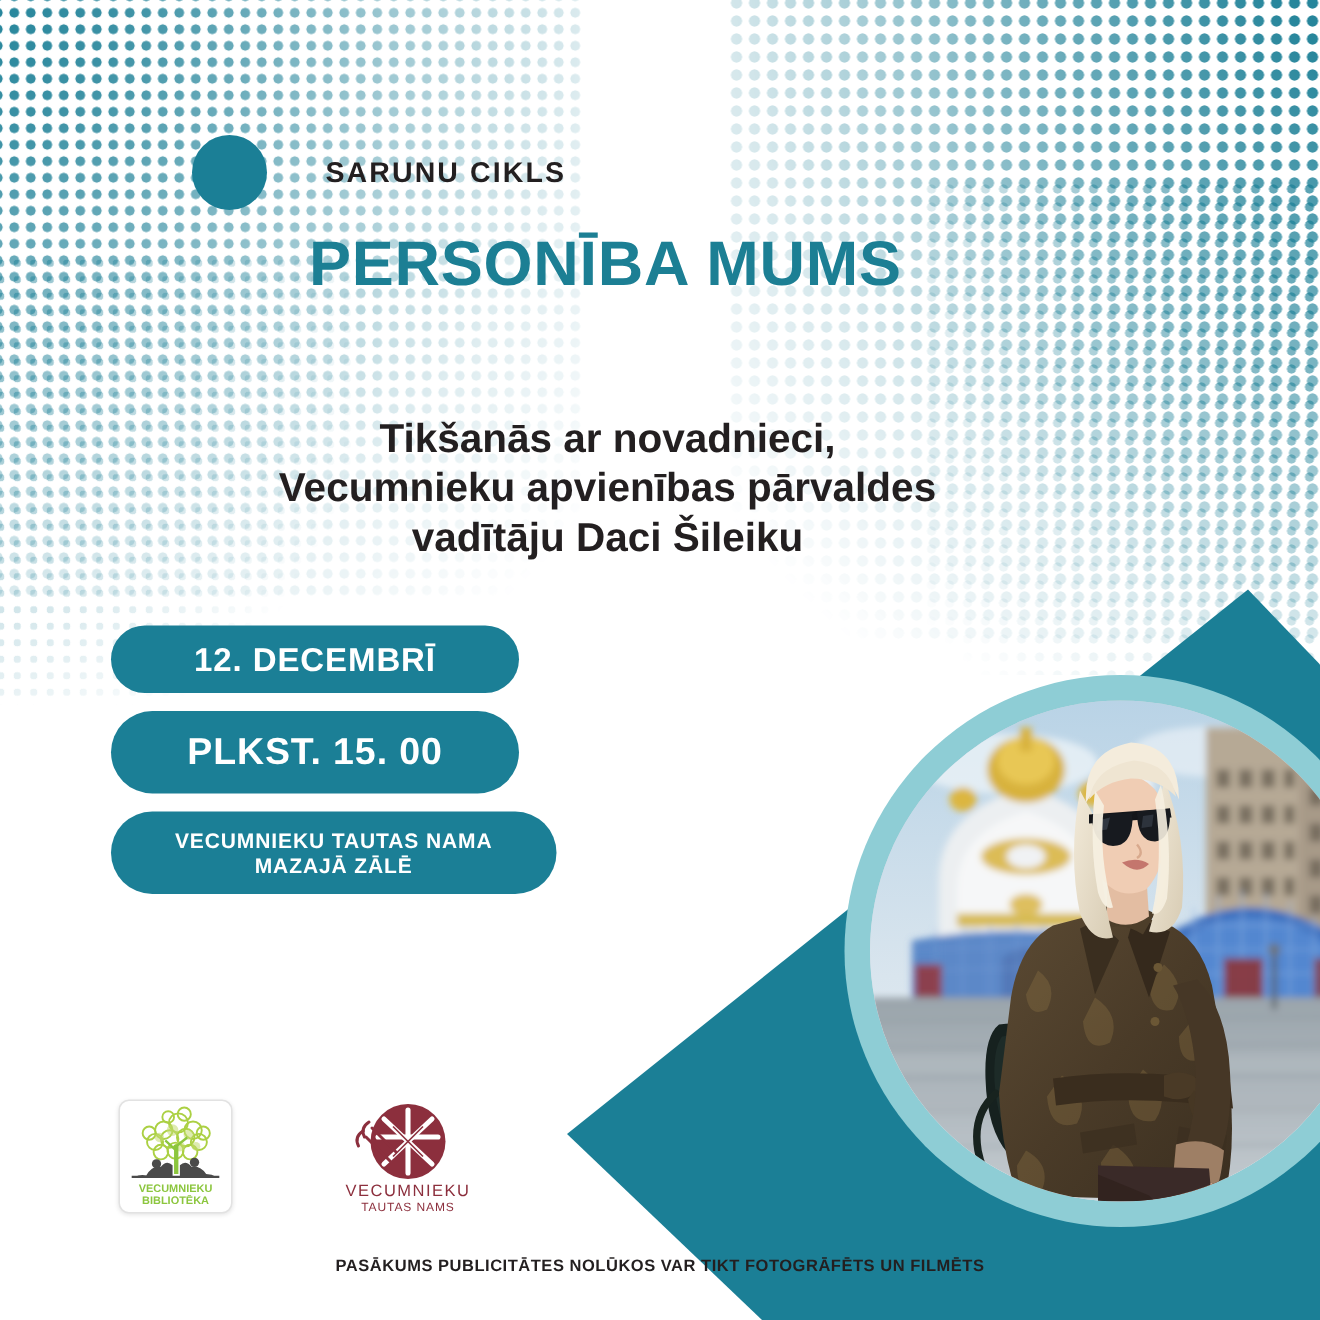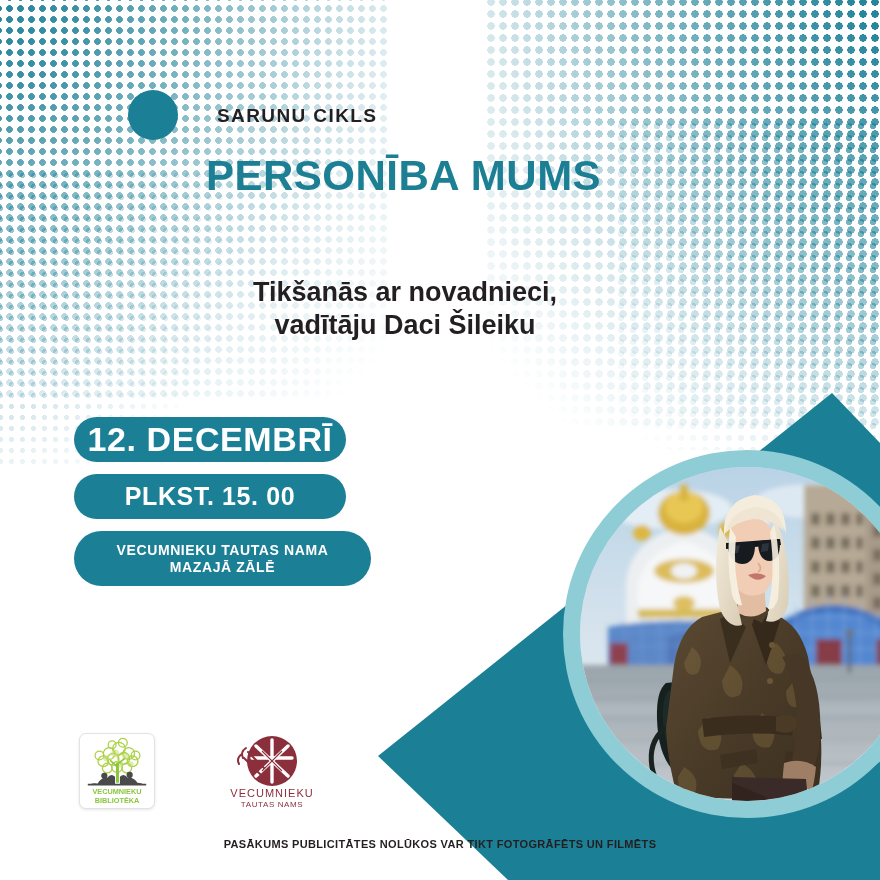--- a/index.html
+++ b/index.html
@@ -89,22 +89,22 @@
     position:absolute; left:74px; top:417px;
     display:flex; flex-direction:column; align-items:flex-start; gap:12px;
   }
   .pill{
     background:#1b7f96; color:#ffffff;
     border-radius:32px;
     font-weight:bold; letter-spacing:.6px;
     text-align:center; line-height:1.15;
     display:flex; align-items:center; justify-content:center;
   }
-  #pill-date{ width:272px; height:45px; font-size:34px; }
-  #pill-time{ width:272px; height:45px; font-size:25px; }
+  #pill-date{ width:272px; height:45px; font-size:22px; }
+  #pill-time{ width:272px; height:55px; font-size:25px; }
   #pill-venue{ width:297px; height:55px; font-size:14px; padding:0 10px; box-sizing:border-box;}
 
   
   #photo-circle{
     position:absolute; left:563px; top:450px;
     width:368px; height:368px; border-radius:50%;
     background:#8ecdd5;
     box-sizing:border-box;
     padding:17px;
   }
@@ -153,20 +153,21 @@
   <div id="accent-dot"></div>
 
   <div id="eyebrow">SARUNU CIKLS</div>
 
   <div id="title">
     <div>PERSONĪBA MUMS</div>
   </div>
 
   <div id="subtitle">
     <div>Tikšanās ar novadnieci,</div>
+    <div>Vecumnieku apvienības pārvaldes</div>
     <div>vadītāju Daci Šileiku</div>
   </div>
 
   <div id="pills">
     <div class="pill" id="pill-date">12. DECEMBRĪ</div>
     <div class="pill" id="pill-time">PLKST. 15. 00</div>
     <div class="pill" id="pill-venue">
       <div>
         <div>VECUMNIEKU TAUTAS NAMA</div>
         <div>MAZAJĀ ZĀLĒ</div>

